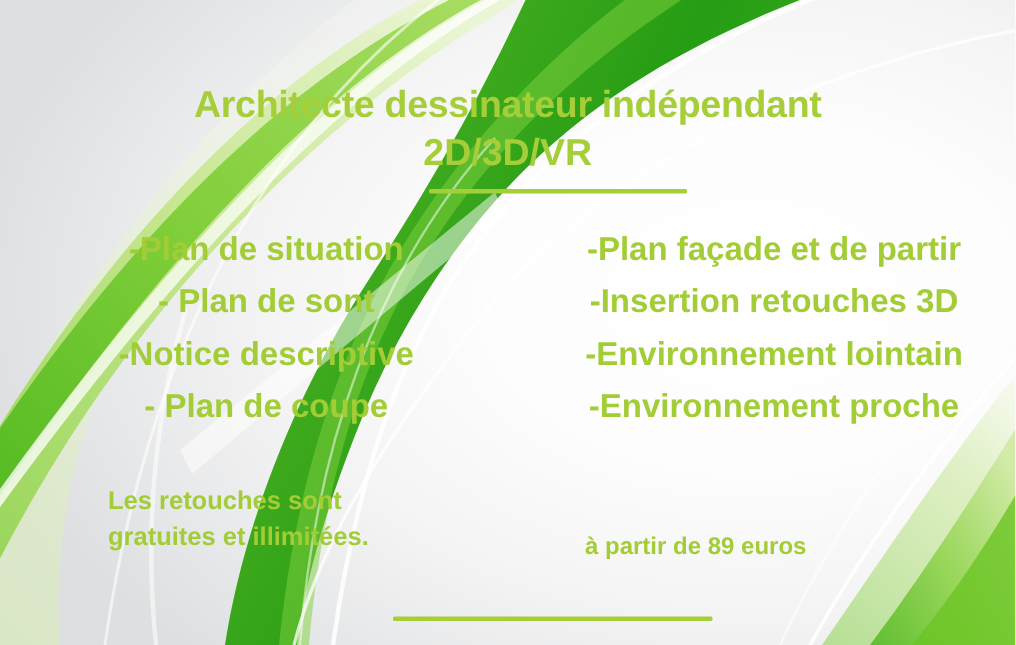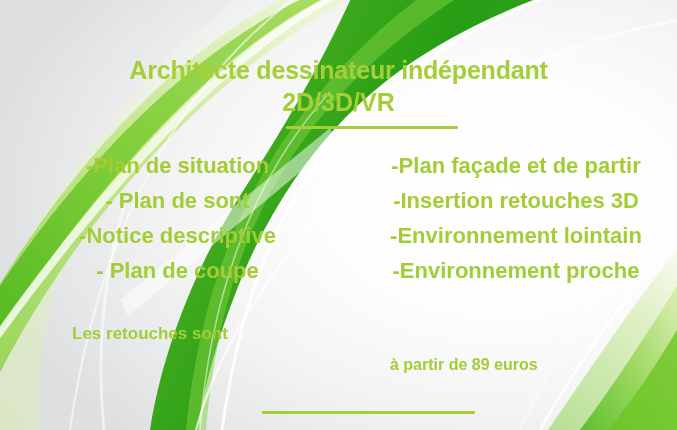--- a/index.html
+++ b/index.html
@@ -235,19 +235,20 @@
         <div class="svc-right">-Environnement lointain</div>
       </div>
       <div class="svc-row">
         <div class="svc-left">- Plan de coupe</div>
         <div class="svc-right">-Environnement proche</div>
       </div>
     </div>
 
     <div class="retouches">
       <div>Les retouches sont</div>
+      <div>gratuites et illimitées.</div>
     </div>
 
     <div class="price">à partir de 89 euros</div>
 
     <div class="rule-bottom"></div>
   </div>
 </div>
 
 </body></html>

